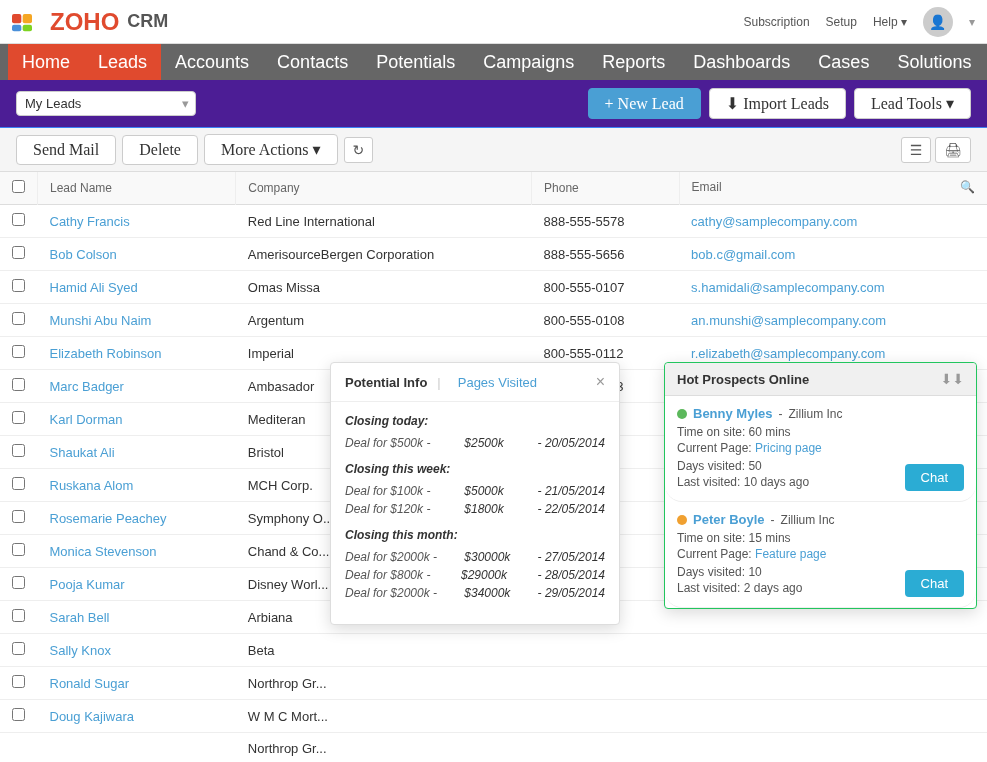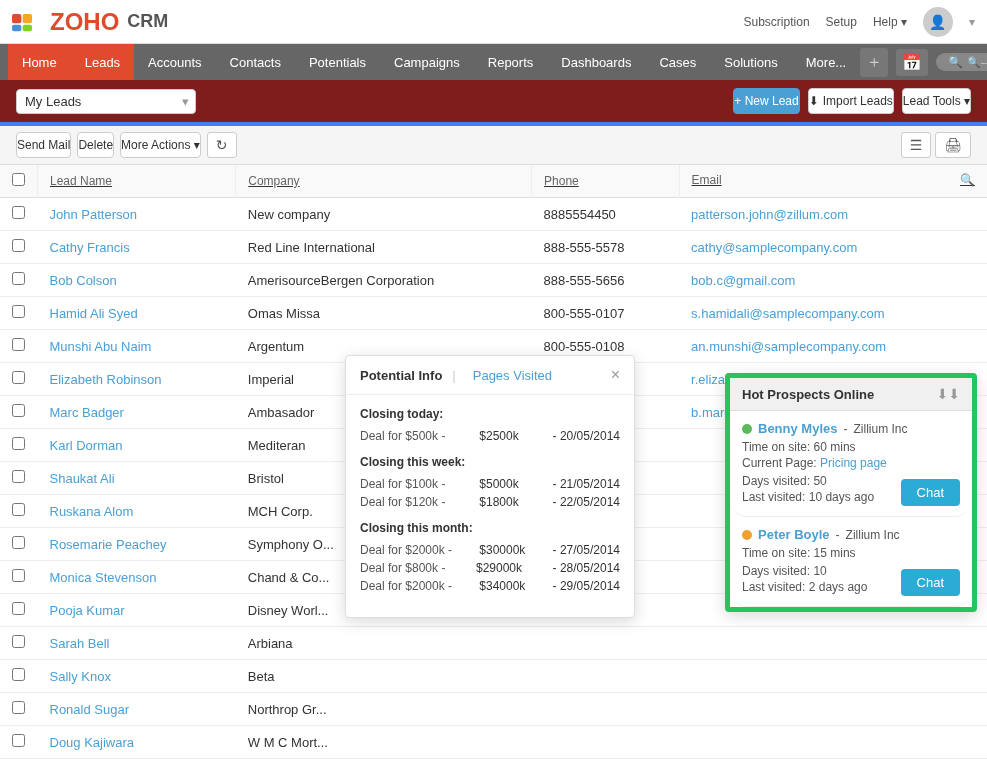--- a/index.html
+++ b/index.html
@@ -56,21 +56,21 @@
     
     .nav-bar {
       background: #666;
       display: flex;
       align-items: center;
       padding: 0 8px;
       height: 36px;
     }
     .nav-item {
       color: #fff;
-      font-size: 13px;
+      font-size: 18px;
       padding: 0 14px;
       height: 36px;
       display: flex;
       align-items: center;
       cursor: pointer;
       text-decoration: none;
     }
     .nav-item.active { background: #e04a2e; }
     .nav-icons {
       margin-left: auto;
@@ -90,22 +90,22 @@
       background: #888;
       border-radius: 12px;
       padding: 2px 12px;
       color: #ccc;
       font-size: 12px;
       display: flex; align-items: center; gap: 4px;
     }
 
     
     .sub-header {
-      background: #7f1d1d;
-      border-bottom: 4px solid #3b82f6;
+      background: #4c1d95;
+      border-bottom: 1px solid #3b82f6;
       padding: 8px 16px;
       display: flex;
       align-items: center;
       justify-content: space-between;
     }
     .view-select {
       display: flex;
       align-items: center;
       gap: 4px;
     }
@@ -118,28 +118,28 @@
       color: #333;
       appearance: none;
       cursor: pointer;
       width: 180px;
     }
     .sub-header-right {
       display: flex;
       gap: 8px;
     }
     .btn {
-      padding: 5px 0;
+      padding: 5px 16px;
       border-radius: 4px;
-      font-size: 12px;
+      font-size: 16px;
       cursor: pointer;
       border: 1px solid #ccc;
       background: #fff;
       color: #333;
-      display: flex; align-items: center; gap: 4px;
+      display: flex; align-items: center; gap: 4px; font-family: Liberation Serif, serif;
     }
     .btn-primary { background: #4a9fd4; border-color: #4a9fd4; color: #fff; }
     .btn-outline { background: #fff; }
 
     
     .toolbar {
       background: #f5f5f5;
       border-bottom: 1px solid #ddd;
       padding: 6px 16px;
       display: flex;
@@ -163,21 +163,20 @@
       position: relative;
       overflow: hidden;
     }
     table {
       width: 100%;
       border-collapse: collapse;
     }
     thead tr {
       background: #f9f9f9;
       border-bottom: 1px solid #ddd;
-      text-decoration: underline;
     }
     thead th {
       padding: 8px 12px;
       text-align: left;
       font-size: 12px;
       color: #666;
       font-weight: normal;
       border-right: 1px solid #eee;
     }
     thead th:last-child { border-right: none; }
@@ -189,21 +188,21 @@
       font-size: 13px;
     }
     .checkbox-col { width: 30px; }
     .lead-link { color: #4a9fd4; text-decoration: none; }
     .email-link { color: #4a9fd4; text-decoration: none; }
 
     
     .popup-overlay {
       position: absolute;
       top: 190px;
-      left: 345px;
+      left: 330px;
       width: 290px;
       background: #fff;
       border: 1px solid #ddd;
       border-radius: 4px;
       box-shadow: 0 4px 16px rgba(0,0,0,0.15);
       z-index: 100;
     }
     .popup-header {
       display: flex;
       align-items: center;
@@ -218,40 +217,40 @@
       cursor: pointer;
     }
     .popup-tab.inactive { color: #4a9fd4; font-weight: normal; padding-left: 7px; }
     .popup-sep { color: #ccc; }
     .popup-close {
       margin-left: auto;
       cursor: pointer;
       color: #999;
       font-size: 16px;
     }
-    .popup-body { padding: 12px 14px; }
+    .popup-body { padding: 12px 14px; font-style: italic; }
     .popup-section { margin-bottom: 10px; }
     .popup-section-title { font-weight: bold; font-size: 12px; margin-bottom: 6px; }
     .popup-row {
       display: flex;
       justify-content: space-between;
       font-size: 12px;
       padding: 2px 0;
       color: #333;
     }
     .popup-row span:first-child { color: #555; }
 
     
     .hot-prospects {
       position: absolute;
-      top: 208px;
+      top: 190px;
       right: 10px;
-      width: 252px;
+      width: 313px;
       background: #fff;
-      border: 5px solid #22c55e;
+      border: 1px solid #22c55e;
       border-radius: 4px;
       box-shadow: 0 4px 16px rgba(0,0,0,0.15);
       z-index: 100;
     }
     .hp-header {
       background: #f0f0f0;
       padding: 8px 12px;
       display: flex;
       align-items: center;
       justify-content: space-between;
@@ -388,33 +387,20 @@
           <th>Lead Name</th>
           <th>Company</th>
           <th>Phone</th>
           <th style="display:flex;align-items:center;justify-content:space-between;">
             <span>Email</span>
             <span style="color:#999;font-size:12px;">🔍</span>
           </th>
         </tr>
       </thead>
       <tbody id="leads-tbody">
-      <tr>
-      <td class="checkbox-col">
-        <input type="checkbox" style="">
-      </td>
-      <td>
-        <a href="#" class="lead-link">John Patterson</a>
-      </td>
-      <td>New company</td>
-      <td>8885554450</td>
-      <td>
-        <a href="mailto:patterson.john@zillum.com" class="email-link">patterson.john@zillum.com</a>
-      </td>
-    </tr>
           <tr>
       <td class="checkbox-col">
         <input type="checkbox" style="">
       </td>
       <td>
         <a href="#" class="lead-link">Cathy Francis</a>
       </td>
       <td>Red Line International</td>
       <td>888-555-5578</td>
       <td>
@@ -726,20 +712,24 @@
       <div class="hp-card-header">
         <span class="hp-status-dot hp-status-orange"></span>
         <a class="hp-name" href="#">Peter Boyle</a>
         <span class="hp-company"> - </span>
         <span class="hp-company">Zillium Inc</span>
       </div>
       <div class="hp-info">
         <span class="hp-info-label">Time on site:</span>
         <span> </span><span>15 mins</span>
       </div>
+      <div class="hp-info">
+        <span class="hp-info-label">Current Page:</span>
+        <a class="hp-info-link" href="#"> <span>Feature page</span></a>
+      </div>
       <div class="hp-footer">
         <div>
           <div class="hp-info">
             <span>Days visited:</span>
             <span> </span><span>10</span>
           </div>
           <div class="hp-info">
             <span>Last visited:</span>
             <span> </span><span>2 days ago</span>
           </div>

